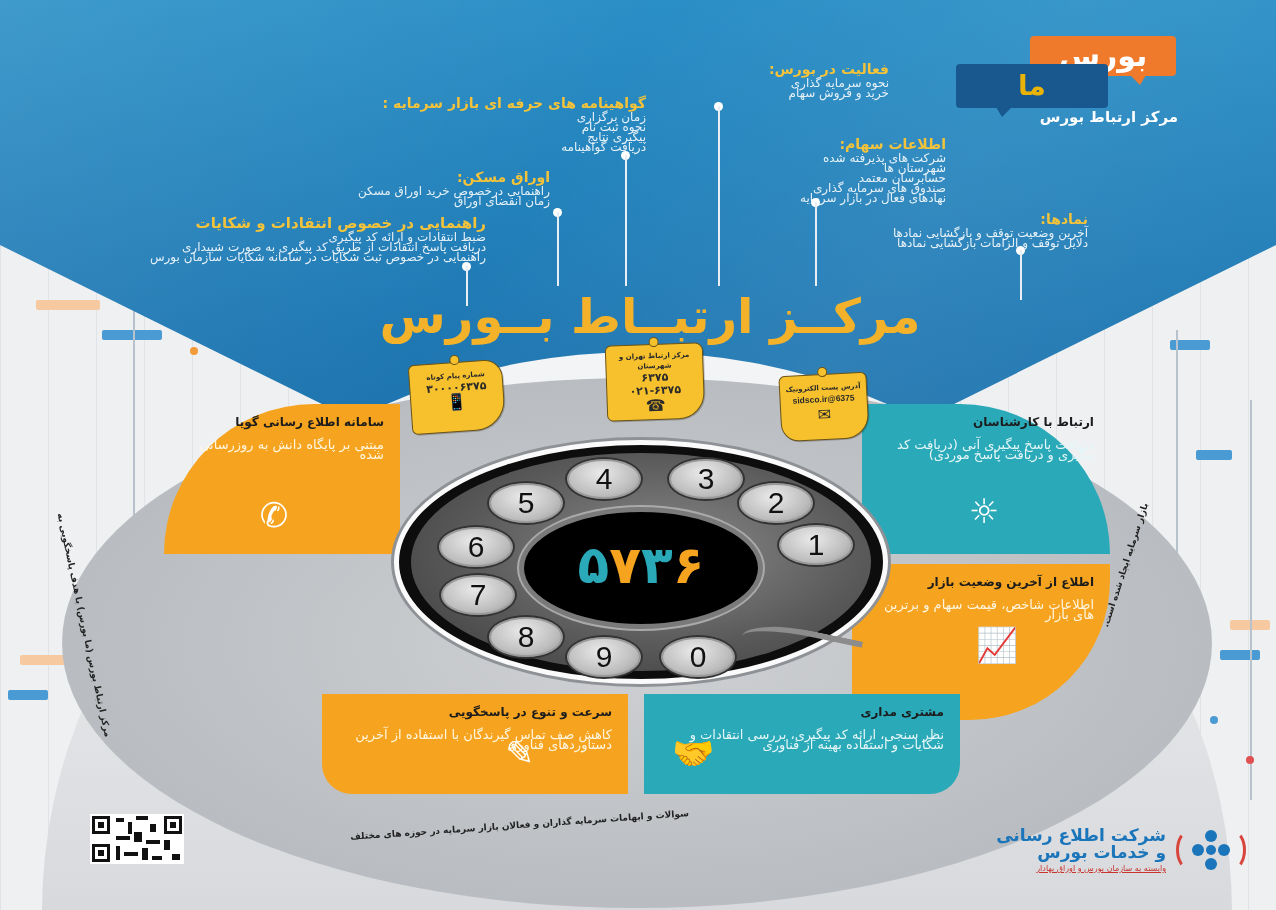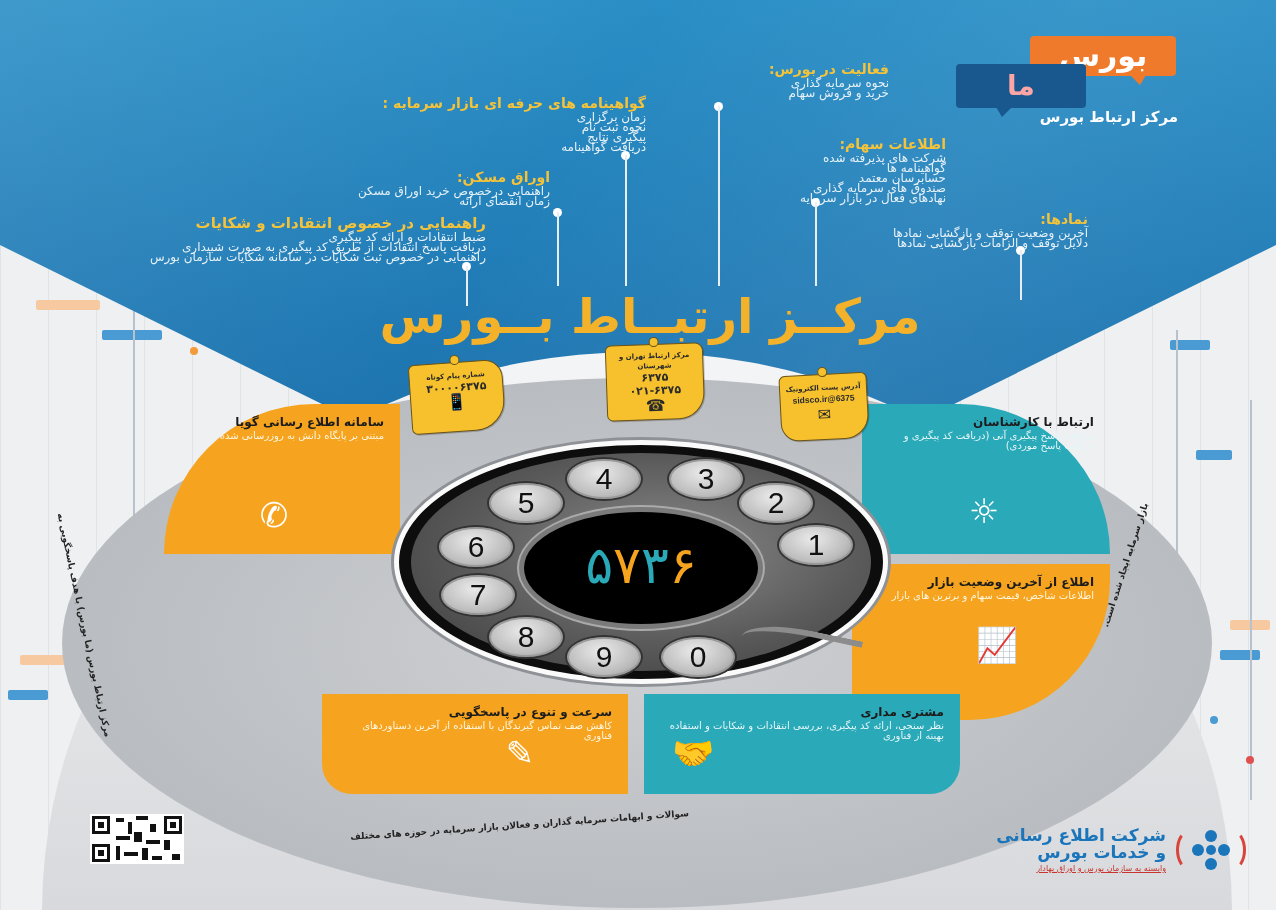--- a/index.html
+++ b/index.html
@@ -21,22 +21,22 @@
     clip-path: polygon(0 0, 100% 0, 100% 245px, 638px 560px, 0 245px); }
   .blue-shine { position: absolute; left: 0; top: 0; width: 1276px; height: 560px;
     background: linear-gradient(125deg, rgba(255,255,255,0.10) 0%, rgba(255,255,255,0) 40%, rgba(255,255,255,0.07) 65%, rgba(255,255,255,0) 100%);
     clip-path: polygon(0 0, 100% 0, 100% 245px, 638px 560px, 0 245px); }
 
   
   .brand { position: absolute; left: 952px; top: 36px; width: 226px; height: 96px; }
   .brand-orange { position: absolute; left: 78px; top: 0; width: 146px; height: 40px; background: #f07a2b; border-radius: 4px;
     color: #fff; font-weight: bold; font-size: 30px; line-height: 40px; text-align: center; direction: rtl; }
   .brand-orange:after { content: ""; position: absolute; left: 100px; bottom: -9px; border-left: 10px solid transparent; border-right: 6px solid transparent; border-top: 10px solid #f07a2b; }
-  .brand-navy { position: absolute; left: 4px; top: 28px; width: 130px; height: 44px; background: #19588f; border-radius: 4px;
-    color: #fca5a5; font-weight: bold; font-size: 28px; line-height: 44px; text-align: center; direction: rtl; }
+  .brand-navy { position: absolute; left: 4px; top: 28px; width: 152px; height: 44px; background: #19588f; border-radius: 4px;
+    color: #eab308; font-weight: bold; font-size: 28px; line-height: 44px; text-align: center; direction: rtl; }
   .brand-navy:after { content: ""; position: absolute; left: 40px; bottom: -9px; border-left: 6px solid transparent; border-right: 10px solid transparent; border-top: 10px solid #19588f; }
   .brand-sub { position: absolute; left: 0; top: 72px; width: 226px; text-align: right; color: #fff; font-size: 15px; font-weight: bold; direction: rtl; }
 
   
   .info { position: absolute; direction: rtl; text-align: right; color: #fff; }
   .info-title { color: #f4c33a; font-weight: bold; font-size: 14px; line-height: 18px; white-space: nowrap; }
   .info-line { font-size: 12px; line-height: 10px; color: #e6f1f8; white-space: nowrap; }
   .pendant { position: absolute; width: 2px; background: #e8eef3; }
   .pendant-dot { position: absolute; width: 9px; height: 9px; border-radius: 50%; background: #fff; }
 
@@ -56,32 +56,32 @@
   .outer-ring { position: absolute; left: 42px; top: 352px; width: 1190px; height: 560px; border-radius: 50% 50% 0 0 / 100% 100% 0 0; background: linear-gradient(180deg, #f4f5f6 0%, #d7d9dc 100%); }
   .outer-ring2 { position: absolute; left: 62px; top: 378px; width: 1150px; height: 530px; border-radius: 50%; background: radial-gradient(ellipse at center, #cfd1d4 0%, #b9bcc0 70%, #c9cbce 100%); }
 
   .ring-caption { position: absolute; font-size: 9px; color: #222; direction: rtl; white-space: nowrap; font-weight: bold; }
 
   
   .seg { position: absolute; direction: rtl; text-align: right; padding: 10px 16px; }
   .seg.orange { background: #f6a41f; }
   .seg.teal { background: #2aa9b8; }
   .seg-title { font-weight: bold; font-size: 12px; color: #1c1c1c; line-height: 16px; }
-  .seg-desc { font-size: 10px; line-height: 10px; color: #fff6e0; margin-top: 1px; }
+  .seg-desc { font-size: 13px; line-height: 10px; color: #fff6e0; margin-top: 10px; }
   .seg.teal .seg-desc { color: #e4f6f8; }
   .seg-icon { position: absolute; color: #fff; font-size: 34px; line-height: 38px; text-align: center; width: 60px; }
 
   
   .dial { position: absolute; left: 394px; top: 440px; width: 494px; height: 244px; border-radius: 50%; background: #0d0d0d; border: 5px solid #fafafa; box-shadow: 0 0 0 3px #8e9196; }
   .dial-plate { position: absolute; left: 12px; top: 8px; width: 460px; height: 218px; border-radius: 50%;
     background: radial-gradient(ellipse at 55% 45%, #8b8b8b 0%, #5a5a5a 55%, #3a3a3a 100%); }
   .dial-hole { position: absolute; width: 78px; height: 44px; border-radius: 50%; background: radial-gradient(ellipse at 45% 35%, #eaeaea 0%, #bdbdbd 60%, #8a8a8a 100%);
     border: 2px solid #333; box-shadow: inset 0 0 0 2px #9a9a9a; color: #111; font-size: 30px; line-height: 40px; text-align: center; font-family: "Liberation Sans", sans-serif; }
   .dial-center { position: absolute; left: 108px; top: 54px; width: 244px; height: 122px; border-radius: 50%; background: #000; border: 5px solid #7a7a7a; box-shadow: 0 0 0 2px #aaa; }
-  .dial-number { position: absolute; left: 0; top: 18px; width: 100%; text-align: center; font-size: 52px; font-weight: normal; line-height: 70px; letter-spacing: 6px; direction: rtl; }
+  .dial-number { position: absolute; left: 0; top: 18px; width: 100%; text-align: center; font-size: 52px; font-weight: bold; line-height: 70px; letter-spacing: 6px; direction: rtl; }
   .dial-stop { position: absolute; left: 330px; top: 176px; width: 120px; height: 34px; border-top: 6px solid #8c8c8c; border-radius: 60% 0 0 0; transform: rotate(12deg); }
   .qr-cell { position: absolute; background: #111; }
   .qr-finder { position: absolute; width: 18px; height: 18px; border: 3px solid #111; background: #fff; }
   .qr-finder:after { content: ""; position: absolute; left: 3px; top: 3px; width: 6px; height: 6px; background: #111; }
 
   
   .company { position: absolute; left: 946px; top: 826px; width: 300px; height: 56px; direction: rtl; }
   .company-name1, .company-name2 { color: #1b75ba; font-weight: bold; font-size: 17px; line-height: 19px; position: absolute; right: 80px; white-space: nowrap; }
   .company-name1 { top: 0; }
   .company-name2 { top: 17px; }
@@ -134,32 +134,32 @@
     <div class="info-line">نحوه ثبت نام</div>
     <div class="info-line">پیگیری نتایج</div>
     <div class="info-line">دریافت گواهینامه</div>
   </div>
   <div class="pendant-dot" style="left:621px;top:151px;"></div>
   <div class="pendant" style="left:625px;top:155px;height:131px;"></div>
 
   <div class="info" style="right:330px;top:135px;">
     <div class="info-title">اطلاعات سهام:</div>
     <div class="info-line">شرکت های پذیرفته شده</div>
-    <div class="info-line">گواهینامه ها</div>
+    <div class="info-line">شهرستان ها</div>
     <div class="info-line">حسابرسان معتمد</div>
     <div class="info-line">صندوق های سرمایه گذاری</div>
     <div class="info-line">نهادهای فعال در بازار سرمایه</div>
   </div>
   <div class="pendant-dot" style="left:811px;top:198px;"></div>
   <div class="pendant" style="left:815px;top:202px;height:84px;"></div>
 
   <div class="info" style="right:726px;top:168px;">
     <div class="info-title">اوراق مسکن:</div>
     <div class="info-line">راهنمایی درخصوص خرید اوراق مسکن</div>
-    <div class="info-line">زمان انقضای ارائه</div>
+    <div class="info-line">زمان انقضای اوراق</div>
   </div>
   <div class="pendant-dot" style="left:553px;top:208px;"></div>
   <div class="pendant" style="left:557px;top:212px;height:74px;"></div>
 
   <div class="info" style="right:790px;top:214px;">
     <div class="info-title" style="font-size:15px;">راهنمایی در خصوص انتقادات و شکایات</div>
     <div class="info-line">ضبط انتقادات و ارائه کد پیگیری</div>
     <div class="info-line">دریافت پاسخ انتقادات از طریق کد پیگیری به صورت شبیداری</div>
     <div class="info-line">راهنمایی در خصوص ثبت شکایات در سامانه شکایات سازمان بورس</div>
   </div>

